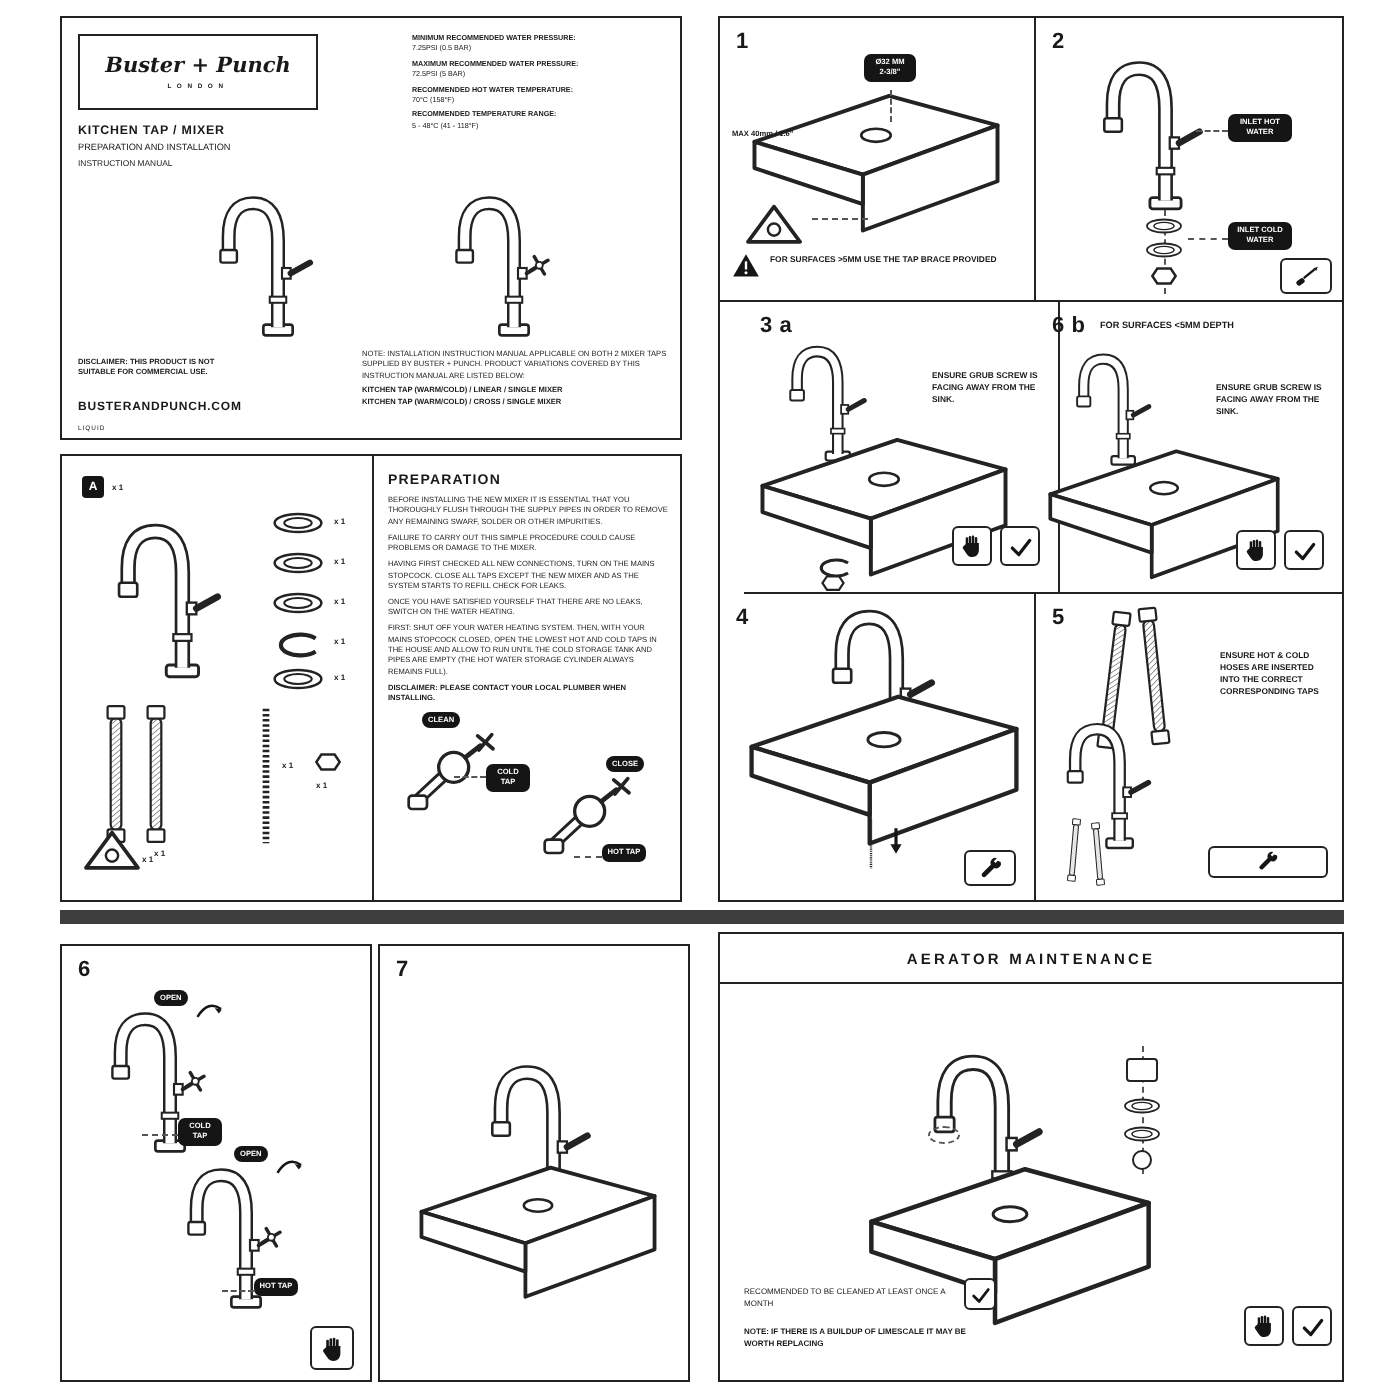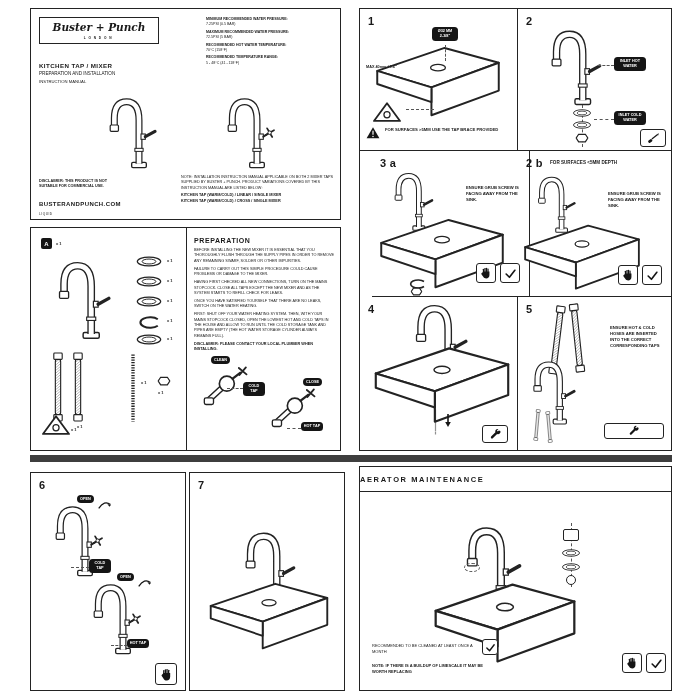--- a/index.html
+++ b/index.html
@@ -24,21 +24,21 @@
   .logo-box{position:absolute;border:1px solid #232323;display:flex;flex-direction:column;align-items:center;justify-content:center;gap:2.5px}
   .brand{font-family:"DejaVu Serif",serif;font-style:italic;font-weight:700;font-size:10.5px}
   .brand-sub{font-size:3.2px;letter-spacing:2.8px;font-weight:700}
   .cv-title{font-size:6.2px;font-weight:700;letter-spacing:.4px}
   .cv-sub{font-size:4.6px;margin-top:1.5px}
   .cv-man{font-size:4.2px;margin-top:3.5px}
   .spec-l{font-size:3.6px;font-weight:700;line-height:1.5}
   .spec-v{font-size:3.6px;line-height:1.5;margin-bottom:2px}
   .prep-h{font-size:7px;font-weight:700;letter-spacing:.6px;margin-bottom:4px}
   .prep-p{margin-bottom:2.6px}
-  .aer-title{font-size:7.5px;font-weight:700;letter-spacing:1.6px;}
+  .aer-title{font-size:7.5px;font-weight:700;letter-spacing:1.6px;text-align:center}
   .aer-note{font-size:4px;line-height:1.45}
   .aer-note-b{font-size:4px;line-height:1.45;font-weight:700}
   .site{font-size:6px;font-weight:700;letter-spacing:.4px}
   .code{font-size:3.2px;letter-spacing:.5px}
   .kitA{background:#151515;color:#fff;font-weight:700;font-size:6px;width:11px;height:11px;display:flex;align-items:center;justify-content:center;border-radius:2px}
   .bar{position:absolute;background:#3e3e3e}
   svg{display:block}
 </style>
 </head>
 <body>
@@ -141,21 +141,21 @@
     <symbol id="sym-arc-arrow" viewBox="0 0 20 14">
       <path d="M2 12 Q9 1 17 7" fill="none" stroke="#151515" stroke-width="1.6"></path>
       <path d="M17.5 7.5 l-4.5 -1.2 2.6 3.6 z" fill="#151515"></path>
     </symbol>
   </defs>
 </svg>
 
 <div class="page">
 
   <section class="panel" style="left:30px;top:8px;width:311px;height:212px">
-    <div class="logo-box" style="left:8px;top:8px;width:120px;height:27px">
+    <div class="logo-box" style="left:8px;top:8px;width:120px;height:38px">
       <div class="brand">Buster + Punch</div>
       <div class="brand-sub">LONDON</div>
     </div>
     <div class="abs" style="left:8px;top:53px;width:140px">
       <div class="cv-title">KITCHEN TAP / MIXER</div>
       <div class="cv-sub">PREPARATION AND INSTALLATION</div>
       <div class="cv-man">INSTRUCTION MANUAL</div>
     </div>
     <div class="abs" style="left:175px;top:8px;width:128px">
       <div class="spec-l">MINIMUM RECOMMENDED WATER PRESSURE:</div>
@@ -336,21 +336,21 @@
           </svg>
       </div>
       <div class="iconbox" style="left:128px;top:112px;width:20px;height:20px">
         <svg style="width:13px;height:13px" viewBox="0 0 24 24">
             <use href="#sym-check"></use>
           </svg>
       </div>
     </div>
 
     <div class="cell bb" style="left:158px;top:142px;right:0;height:146px">
-      <div class="abs num" style="left:8px;top:6px">2 b</div>
+      <div class="abs num" style="left:8px;top:6px">6 b</div>
       <div class="abs t-note" style="left:32px;top:9px;width:116px;font-size:4.6px">FOR SURFACES &lt;5MM DEPTH</div>
       <svg class="abs" style="left:10px;top:20px;width:48px;height:64px" viewBox="0 0 90 120">
           <use href="#sym-faucet-linear"></use>
         </svg>
       <svg class="abs" style="left:30px;top:84px;width:26px;height:18px" viewBox="0 0 44 30">
           <use href="#sym-brace"></use>
         </svg>
       <svg class="abs" style="left:2px;top:70px;width:124px;height:73px" viewBox="0 0 160 95">
           <use href="#sym-counter"></use>
         </svg>

